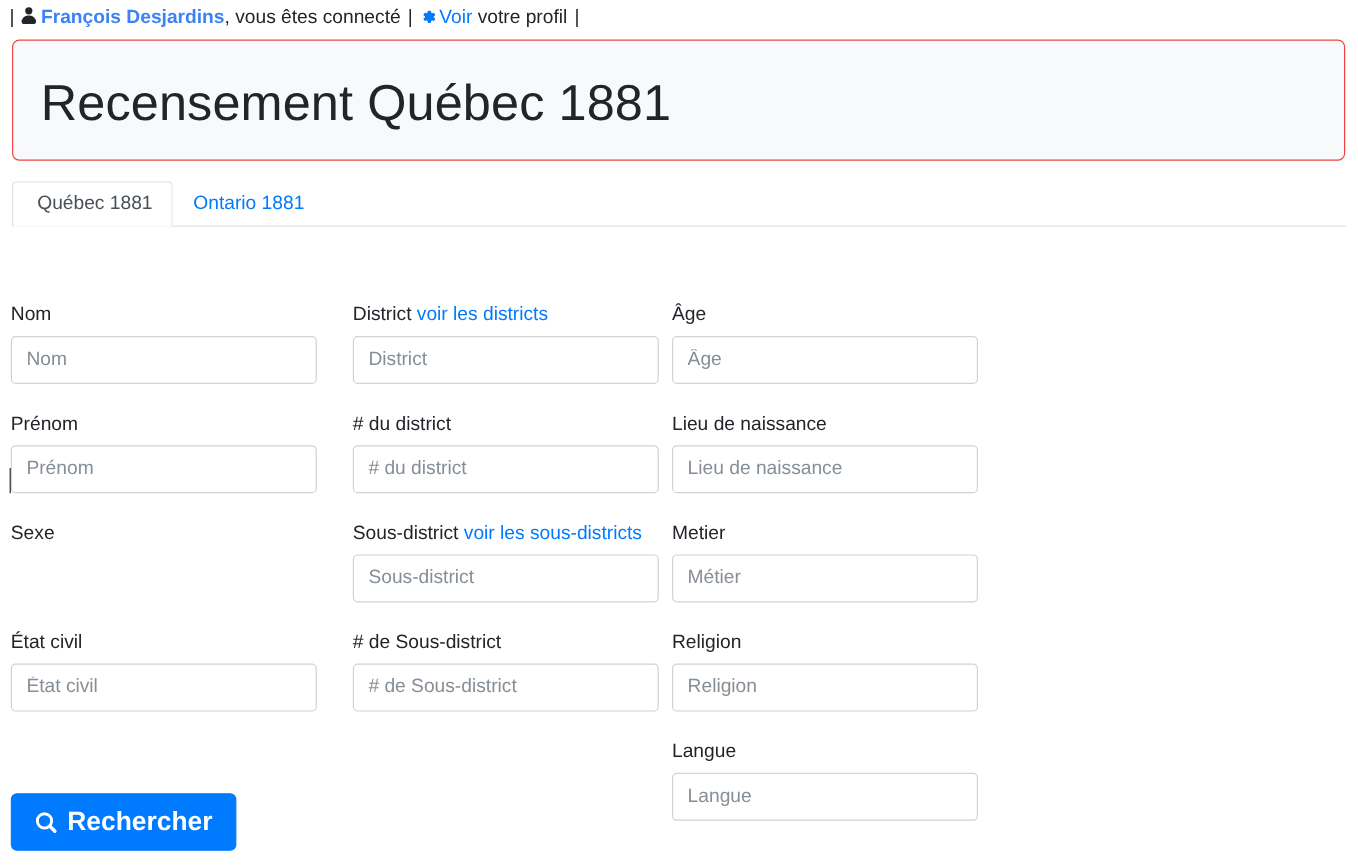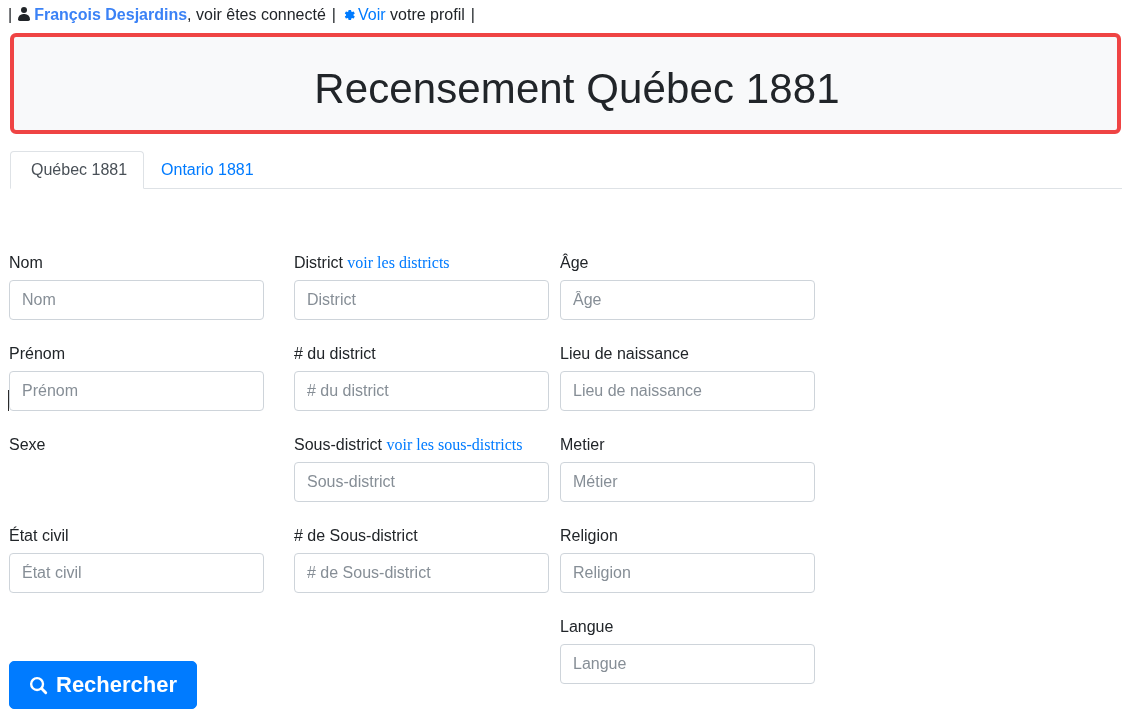--- a/index.html
+++ b/index.html
@@ -75,23 +75,22 @@
 
   
   .jumbotron {
     position: absolute;
     left: 10px;
     top: 33px;
     width: 1111px;
     height: 101px;
     box-sizing: border-box;
     background: #f8f9fa;
-    border: 4px solid #ef4444;
+    border: 1px solid #ef4444;
     border-radius: 6px;
-    text-align: center;
   }
   .jumbotron h1 {
     margin: 0;
     padding: 27px 0 0 23px;
     font-size: 42px;
     font-weight: 300;
     line-height: 50px;
     color: #212529;
     letter-spacing: 0.1px;
   }
@@ -154,21 +153,20 @@
     font-size: 16px;
     line-height: 21px;
     color: #212529;
     margin-bottom: 7px;
     white-space: nowrap;
   }
   .field label .sublink {
     color: #007bff;
     text-decoration: none;
     cursor: pointer;
-    font-family: Liberation Serif, serif;
   }
   .field input {
     display: block;
     box-sizing: border-box;
     width: 255px;
     height: 40px;
     padding: 6px 12px;
     font-family: "Liberation Sans", "DejaVu Sans", sans-serif;
     font-size: 16px;
     line-height: 26px;
@@ -220,21 +218,21 @@
     top: 390px;
     width: 1px;
     height: 21px;
     background: #2b2b2b;
   }
 </style>
 </head>
 <body>
 
 <div class="userbar">
-  <span class="pipe">|</span><span class="icon-user"></span><span class="username">François Desjardins</span><span class="plain">, voir êtes connecté</span><span class="pipe mid">|</span><span class="icon-gear"><svg viewBox="0 0 16 16" width="14" height="14" aria-hidden="true">
+  <span class="pipe">|</span><span class="icon-user"></span><span class="username">François Desjardins</span><span class="plain">, vous êtes connecté</span><span class="pipe mid">|</span><span class="icon-gear"><svg viewBox="0 0 16 16" width="14" height="14" aria-hidden="true">
         <path fill="#007bff" d="M8 5.2a2.8 2.8 0 100 5.6 2.8 2.8 0 000-5.6zm0 4.3a1.5 1.5 0 110-3 1.5 1.5 0 010 3z"></path>
         <path fill="#007bff" d="M14.3 9.3l-1.2-.7c.1-.4.1-.8 0-1.2l1.2-.7a.5.5 0 00.2-.6l-1-1.8a.5.5 0 00-.6-.2l-1.3.5c-.3-.3-.6-.5-1-.6l-.2-1.4a.5.5 0 00-.5-.4h-2a.5.5 0 00-.5.4l-.2 1.4c-.4.1-.7.3-1 .6l-1.3-.5a.5.5 0 00-.6.2l-1 1.8a.5.5 0 00.2.6l1.2.7c-.1.4-.1.8 0 1.2l-1.2.7a.5.5 0 00-.2.6l1 1.8a.5.5 0 00.6.2l1.3-.5c.3.3.6.5 1 .6l.2 1.4c0 .2.2.4.5.4h2c.3 0 .5-.2.5-.4l.2-1.4c.4-.1.7-.3 1-.6l1.3.5a.5.5 0 00.6-.2l1-1.8a.5.5 0 00-.2-.6z"></path>
       </svg></span><a href="#" class="link link-bold">Voir</a><span class="plain"> votre profil</span><span class="pipe mid">|</span>
 </div>
 
 <div class="jumbotron">
   <h1>Recensement Québec 1881</h1>
 </div>
 
 <div class="tabs">

